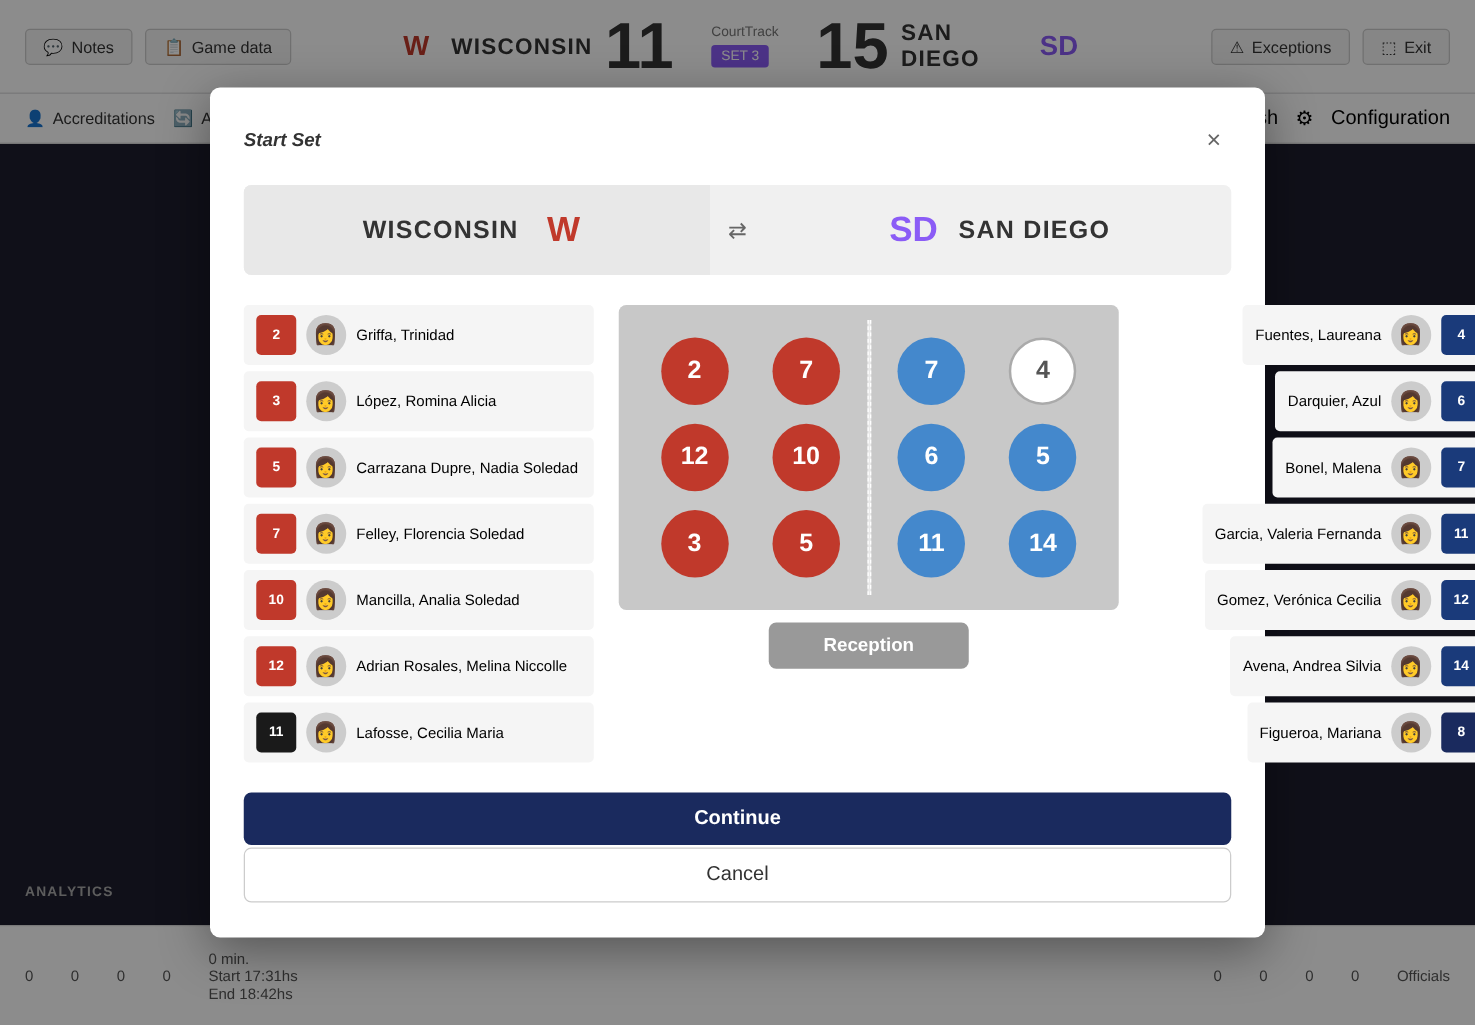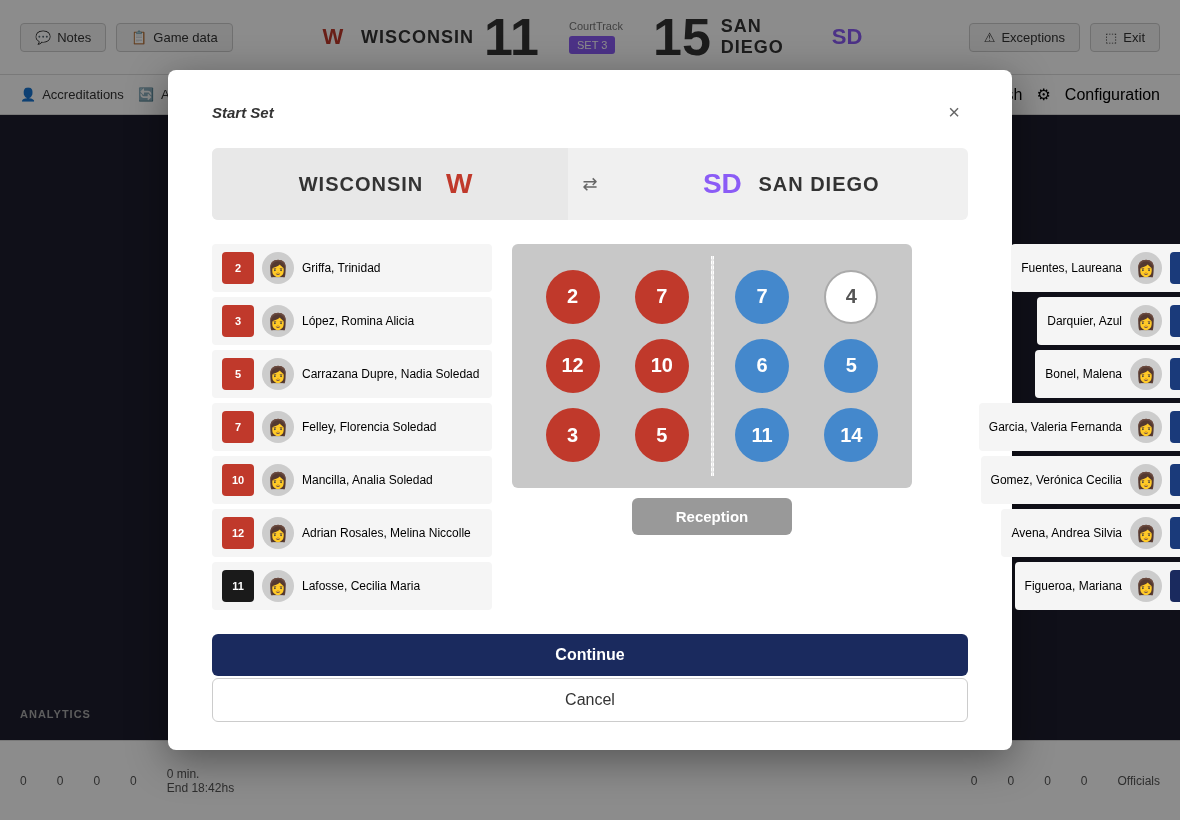--- a/index.html
+++ b/index.html
@@ -164,21 +164,21 @@
       justify-content: center;
       z-index: 100;
     }
 
     
     .modal {
       background: #fff;
       border-radius: 8px;
       width: 844px;
       max-height: 680px;
-      padding: 28px 44px 32px;
+      padding: 28px 27px 32px;
       position: relative;
       box-shadow: 0 10px 40px rgba(0,0,0,0.4);
     }
 
     .modal-header {
       display: flex;
       align-items: center;
       justify-content: space-between;
       margin-bottom: 22px;
     }
@@ -520,20 +520,21 @@
 
 <div class="analytics-label">ANALYTICS</div>
 
 <div class="bottom-bar">
   <span>0</span>
   <span>0</span>
   <span>0</span>
   <span>0</span>
   <div style="flex:1;text-align:left;">
     <div>0 min.</div>
+    <div>Start 17:31hs</div>
     <div>End 18:42hs</div>
   </div>
   <span>0</span>
   <span>0</span>
   <span>0</span>
   <span>0</span>
   <div style="margin-left:auto;">Officials</div>
 </div>
 
 <div class="overlay">

